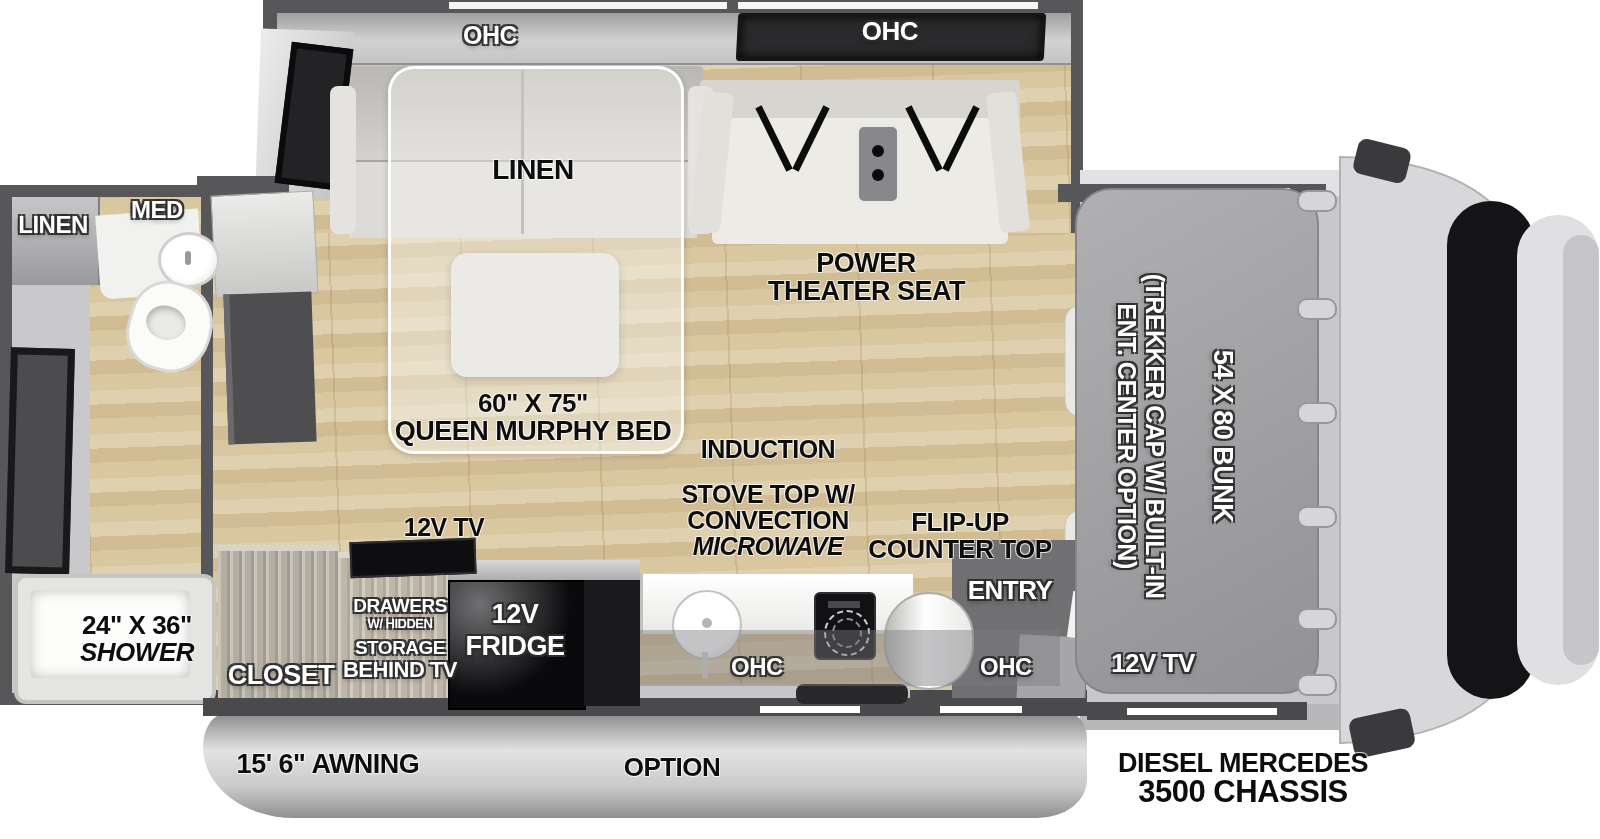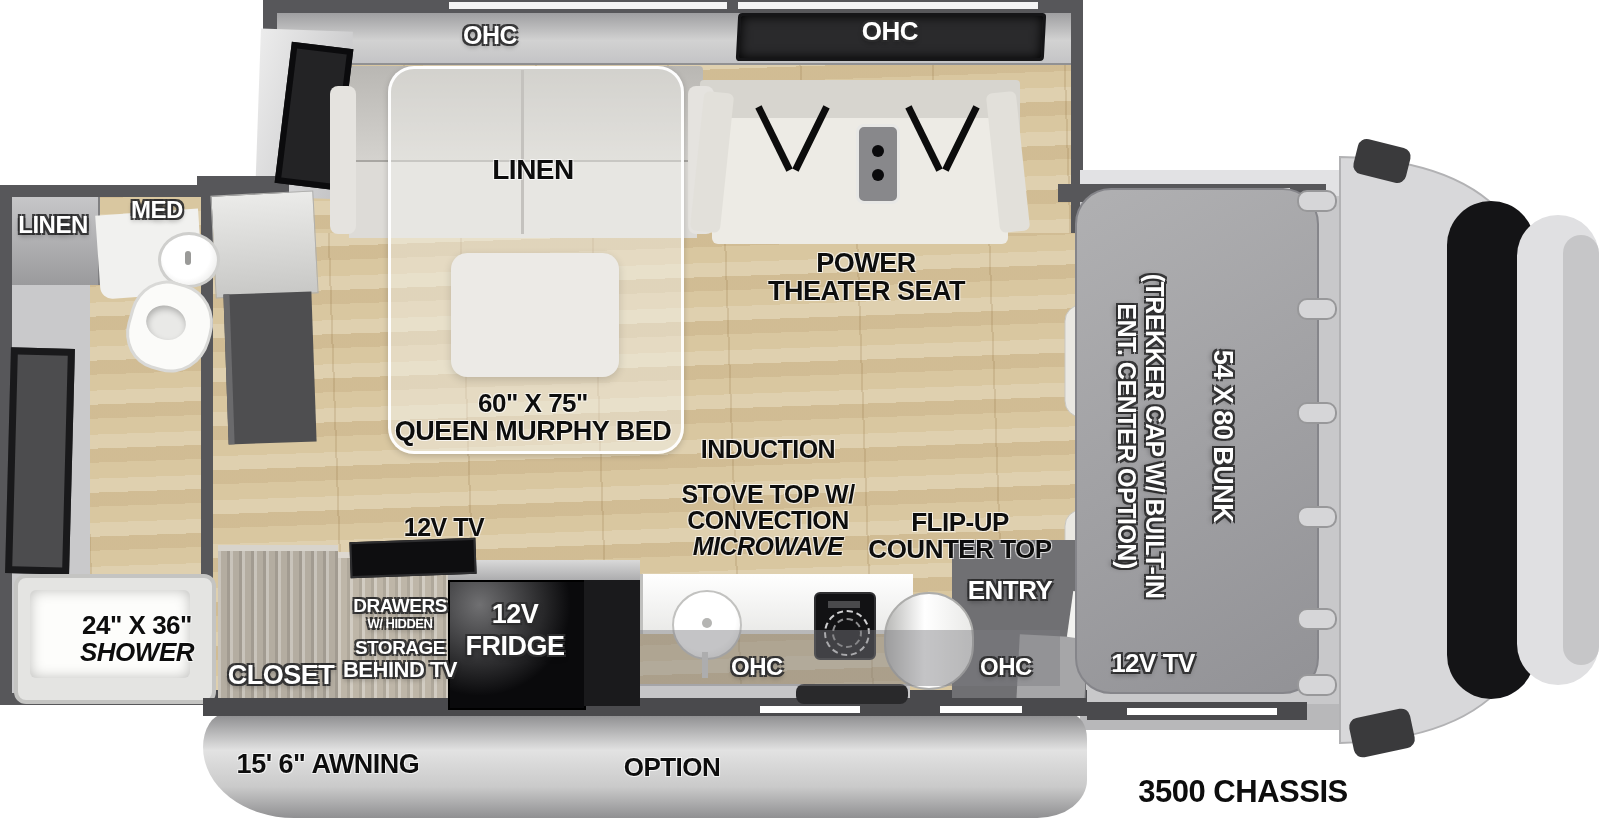--- a/index.html
+++ b/index.html
@@ -206,15 +206,16 @@
   <div class="lbl bk" style="left:646px;top:507px;width:244px;font-size:25px;">CONVECTION</div>
   <div class="lbl bk" style="left:646px;top:481px;width:244px;font-size:25px;">STOVE TOP W/</div>
   <div class="lbl bk" style="left:646px;top:533px;width:244px;font-size:25px;font-style:italic;">MICROWAVE</div>
   <div class="lbl bk" style="left:868px;top:509px;width:184px;font-size:26px;">FLIP-UP</div>
   <div class="lbl bk" style="left:856px;top:536px;width:208px;font-size:26px;">COUNTER TOP</div>
   <div class="lbl wt" style="left:962px;top:577px;width:96px;font-size:26px;">ENTRY</div>
   <div class="lbl wt" style="left:727px;top:655px;width:60px;font-size:24px;">OHC</div>
   <div class="lbl wt" style="left:976px;top:655px;width:60px;font-size:24px;">OHC</div>
   <div class="lbl bk" style="left:226px;top:750px;width:204px;font-size:27px;">15' 6" AWNING</div>
   <div class="lbl bk" style="left:570px;top:754px;width:204px;font-size:26px;">OPTION</div>
+  <div class="lbl bk" style="left:1106px;top:749px;width:274px;font-size:27px;">DIESEL MERCEDES</div>
   <div class="lbl bk" style="left:1106px;top:776px;width:274px;font-size:31px;">3500 CHASSIS</div>
 
 </div>
 
 </body></html>

